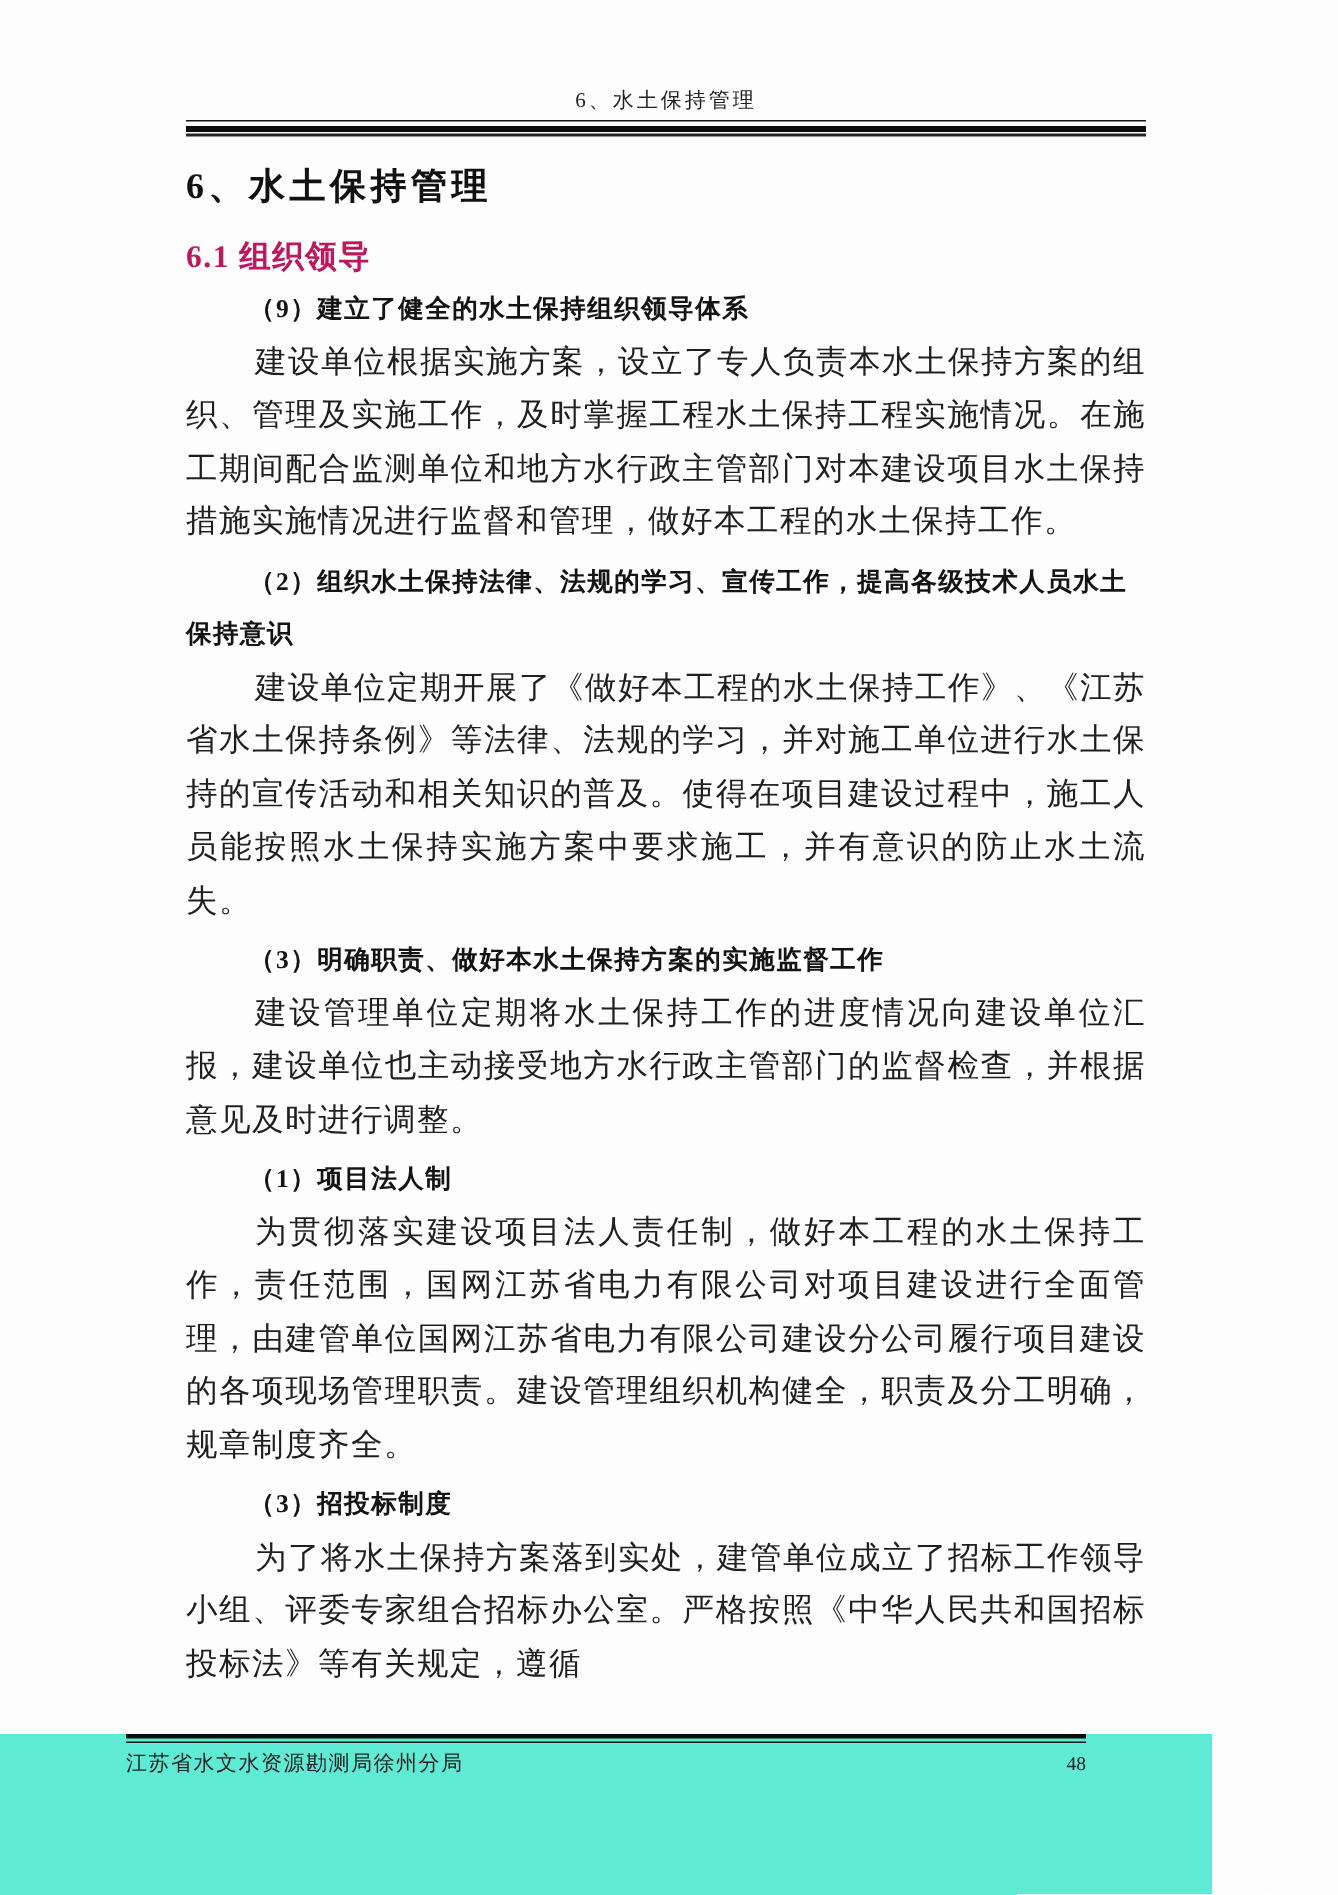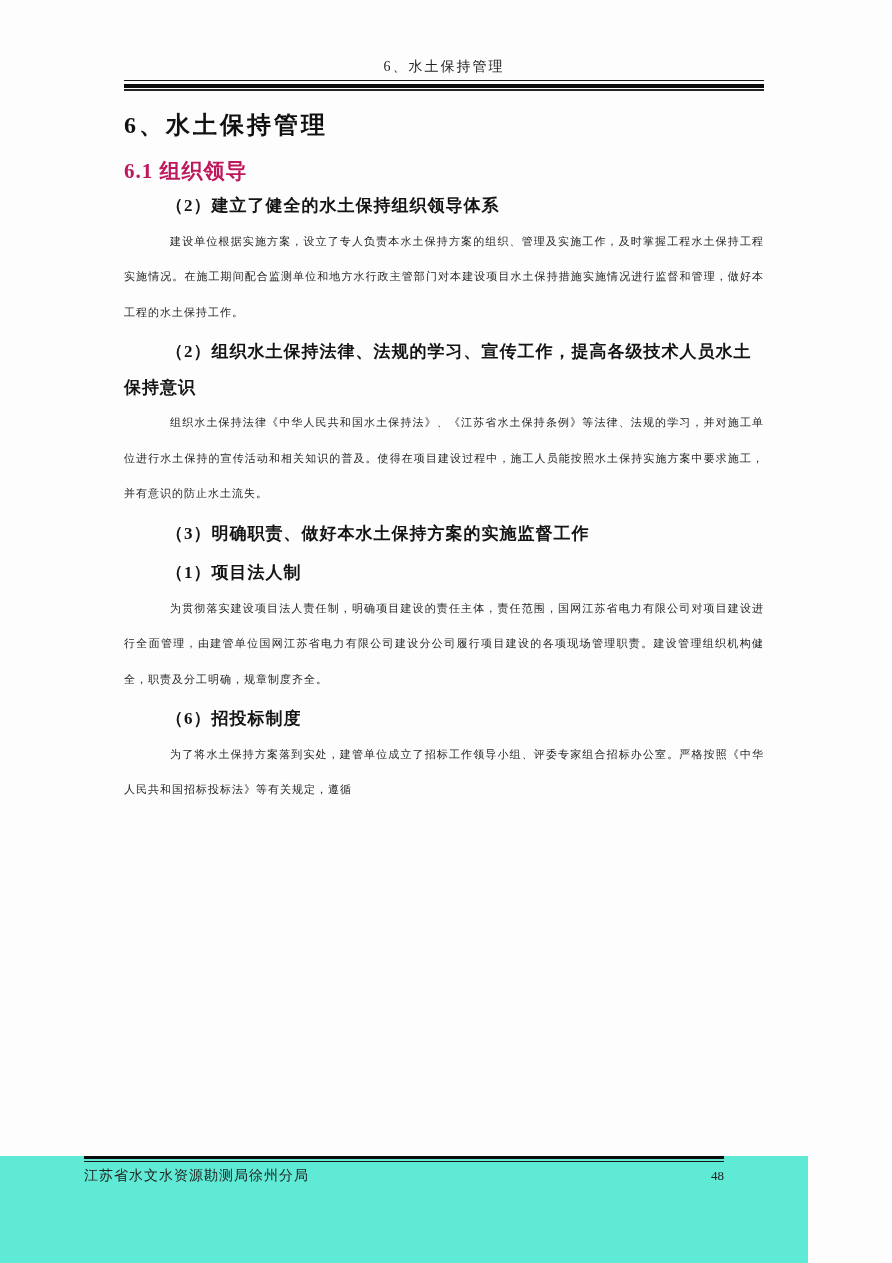--- a/index.html
+++ b/index.html
@@ -64,21 +64,21 @@
     margin: 4px 0 0 0;
     font-size: 17px;
     font-weight: bold;
     line-height: 35.5px;
     letter-spacing: 1px;
     text-indent: 42px;
     color: #141414;
   }
   .para {
     margin: 0;
-    font-size: 11px;
+    font-size: 21px;
     line-height: 35.5px;
     letter-spacing: 1px;
     text-indent: 46px;
     text-align: justify;
     color: #1f1f1f;
   }
 
   
   .page-footer {
     position: absolute;
@@ -118,33 +118,34 @@
       <div class="hr-med"></div>
     </div>
   </div>
 
   <div class="content">
 
     <h1 class="chapter-title">6、水土保持管理</h1>
 
     <h2 class="section-heading">6.1 组织领导</h2>
 
-    <h3 class="sub-heading">（2）建立了健全的水土保持组织领导体系</h3>
+    <h3 class="sub-heading">（9）建立了健全的水土保持组织领导体系</h3>
     <p class="para">建设单位根据实施方案，设立了专人负责本水土保持方案的组织、管理及实施工作，及时掌握工程水土保持工程实施情况。在施工期间配合监测单位和地方水行政主管部门对本建设项目水土保持措施实施情况进行监督和管理，做好本工程的水土保持工作。</p>
 
     <h3 class="sub-heading">（2）组织水土保持法律、法规的学习、宣传工作，提高各级技术人员水土保持意识</h3>
-    <p class="para">组织水土保持法律《中华人民共和国水土保持法》、《江苏省水土保持条例》等法律、法规的学习，并对施工单位进行水土保持的宣传活动和相关知识的普及。使得在项目建设过程中，施工人员能按照水土保持实施方案中要求施工，并有意识的防止水土流失。</p>
+    <p class="para">建设单位定期开展了《做好本工程的水土保持工作》、《江苏省水土保持条例》等法律、法规的学习，并对施工单位进行水土保持的宣传活动和相关知识的普及。使得在项目建设过程中，施工人员能按照水土保持实施方案中要求施工，并有意识的防止水土流失。</p>
 
     <h3 class="sub-heading">（3）明确职责、做好本水土保持方案的实施监督工作</h3>
+    <p class="para">建设管理单位定期将水土保持工作的进度情况向建设单位汇报，建设单位也主动接受地方水行政主管部门的监督检查，并根据意见及时进行调整。</p>
 
 
     <h3 class="sub-heading">（1）项目法人制</h3>
-    <p class="para">为贯彻落实建设项目法人责任制，明确项目建设的责任主体，责任范围，国网江苏省电力有限公司对项目建设进行全面管理，由建管单位国网江苏省电力有限公司建设分公司履行项目建设的各项现场管理职责。建设管理组织机构健全，职责及分工明确，规章制度齐全。</p>
+    <p class="para">为贯彻落实建设项目法人责任制，做好本工程的水土保持工作，责任范围，国网江苏省电力有限公司对项目建设进行全面管理，由建管单位国网江苏省电力有限公司建设分公司履行项目建设的各项现场管理职责。建设管理组织机构健全，职责及分工明确，规章制度齐全。</p>
 
-    <h3 class="sub-heading">（6）招投标制度</h3>
+    <h3 class="sub-heading">（3）招投标制度</h3>
     <p class="para">为了将水土保持方案落到实处，建管单位成立了招标工作领导小组、评委专家组合招标办公室。严格按照《中华人民共和国招标投标法》等有关规定，遵循</p>
 
   </div>
 
   <div class="page-footer">
     <div class="footer-inner">
       <div>
         <div class="fr-thick"></div>
         <div class="fr-thin"></div>
       </div>

